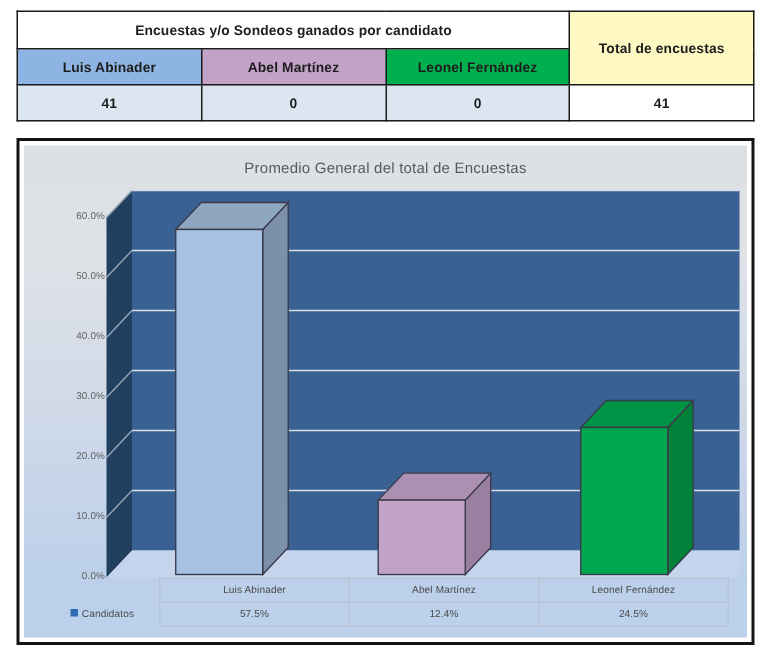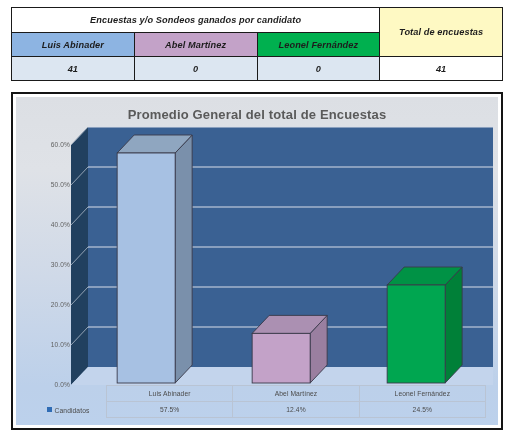--- a/index.html
+++ b/index.html
@@ -21,21 +21,20 @@
     left: 11px;
     top: 7px;
     width: 492px;
     height: 74px;
   }
   table.summary {
     border-collapse: collapse;
     width: 492px;
     height: 74px;
     table-layout: fixed;
-    font-style: italic;
   }
   table.summary td {
     border: 1.6px solid #1a1a1a;
     text-align: center;
     vertical-align: middle;
     font-size: 9.2px;
     font-weight: bold;
     color: #1d1d1d;
     padding: 0;
     letter-spacing: 0.1px;
@@ -85,22 +84,22 @@
     background: linear-gradient(to bottom, #dcdfe4 0%, #dfe2e7 22%, #cfd9e8 55%, #bcd0ea 88%, #bcd1ec 100%);
     overflow: hidden;
   }
 
   #chart-title {
     position: absolute;
     top: 10px;
     left: 0;
     width: 100%;
     text-align: center;
-    font-size: 13px;
-    font-weight: bold;
+    font-size: 10px;
+    font-weight: normal;
     color: #5a5a5a;
     letter-spacing: 0.15px;
   }
 
   
   #walls {
     position: absolute;
     left: 0;
     top: 0;
   }

